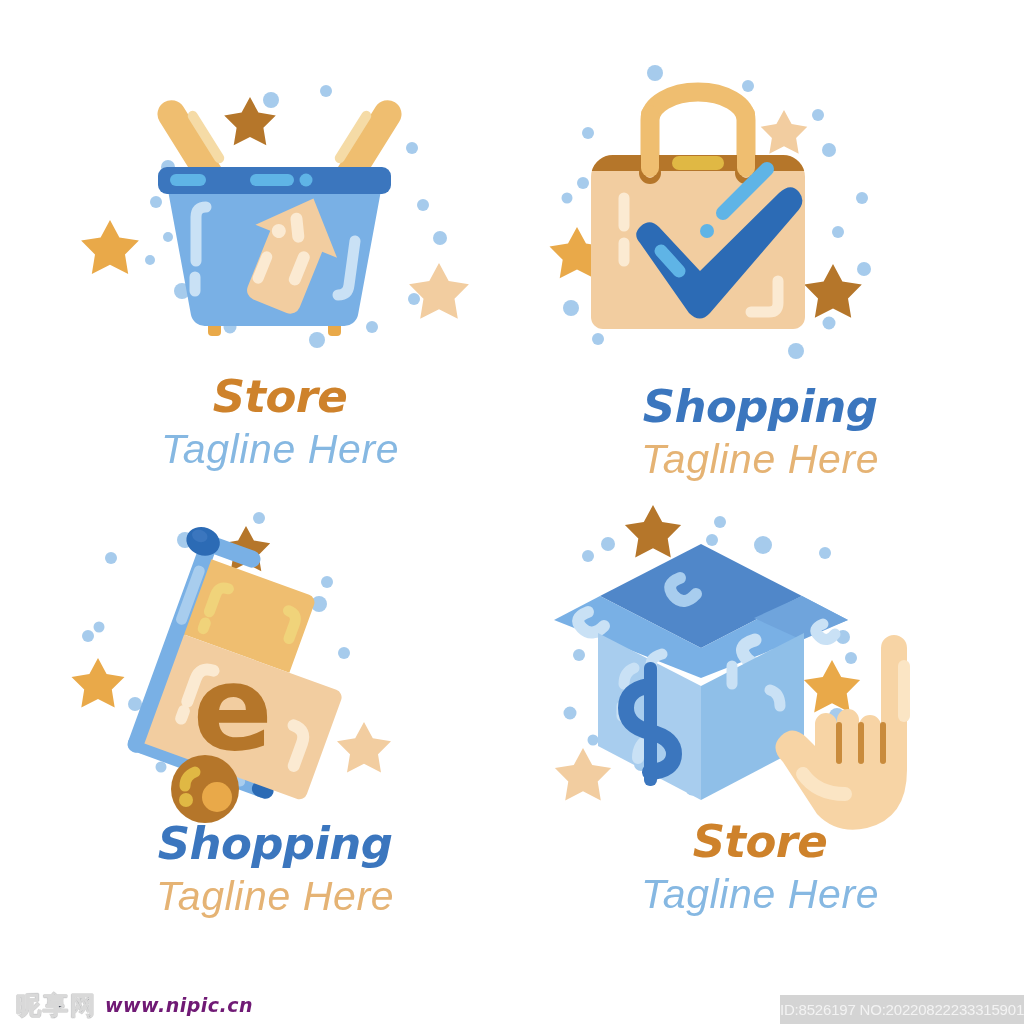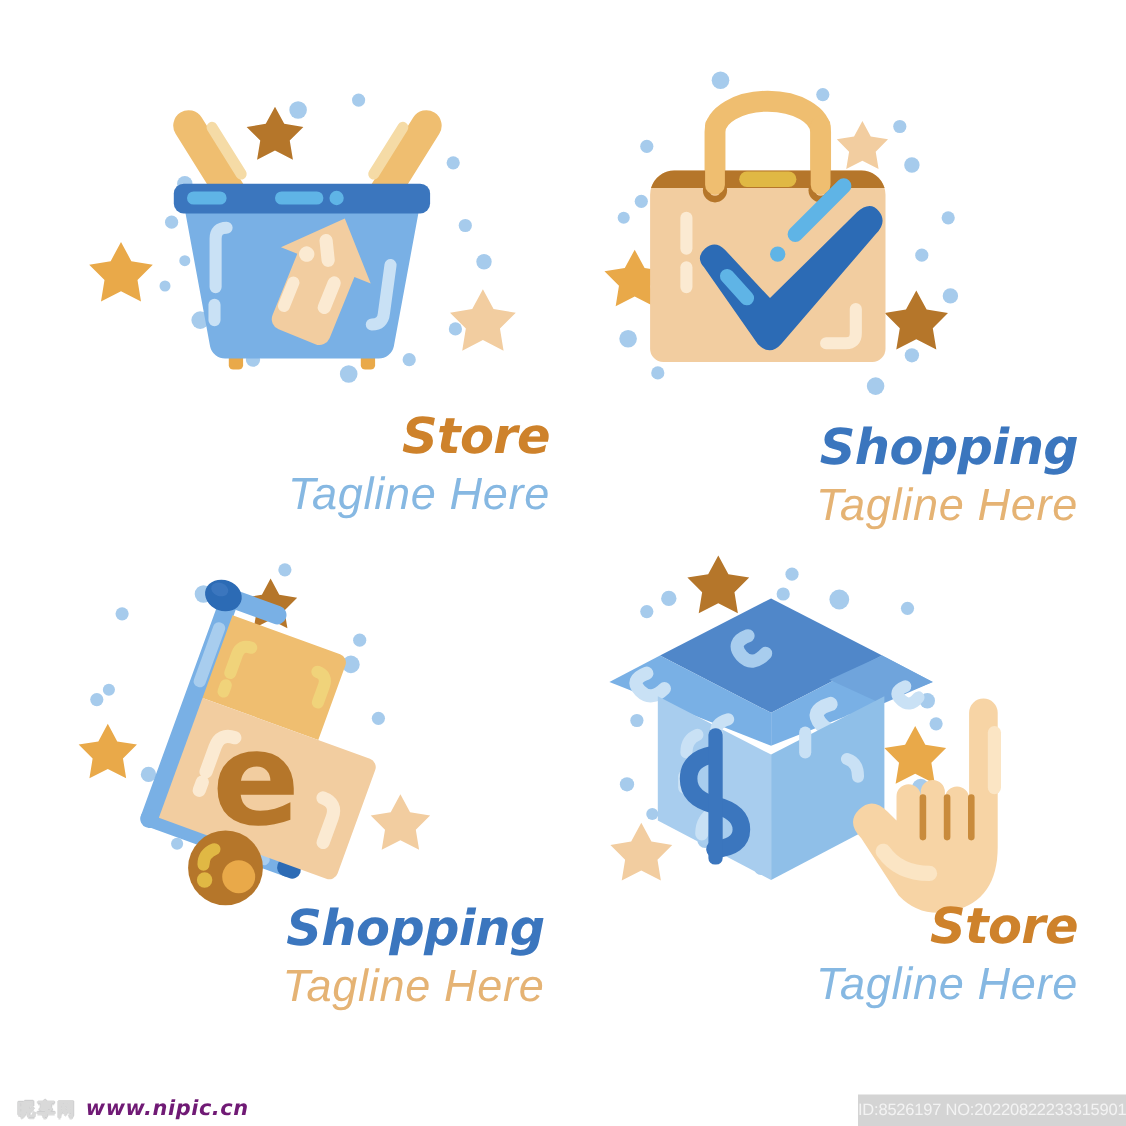--- a/index.html
+++ b/index.html
@@ -40,21 +40,21 @@
     top: 0;
     width: 440px;
     height: 340px;
   }
   .art svg { display: block; width: 100%; height: 100%; }
 
   .wordmark {
     position: absolute;
     left: 0;
     width: 440px;
-    text-align: right;
+    text-align: center;
   }
   .logo-card.c1 .wordmark { top: 318px; }
   .logo-card.c2 .wordmark { top: 328px; }
   .logo-card.c3 .wordmark { top: 320px; }
   .logo-card.c4 .wordmark { top: 318px; }
 
   .brand {
     display: block;
     font-family: "DejaVu Sans", "Liberation Sans", sans-serif;
     font-weight: bold;
@@ -91,21 +91,21 @@
   #wm-left {
     position: absolute;
     left: 16px;
     bottom: 6px;
     display: flex;
     align-items: center;
     gap: 8px;
   }
   #wm-logo-cn {
     font-family: "DejaVu Sans", sans-serif;
-    font-size: 16px;
+    font-size: 25px;
     font-weight: bold;
     letter-spacing: 2px;
     color: #0f172a;
     -webkit-text-stroke: 1px #d9d9d9;
     text-shadow:
       -1px 0 #dcdcdc, 1px 0 #dcdcdc,
       0 -1px #dcdcdc, 0 1px #dcdcdc;
     line-height: 1;
   }
   #wm-url {

